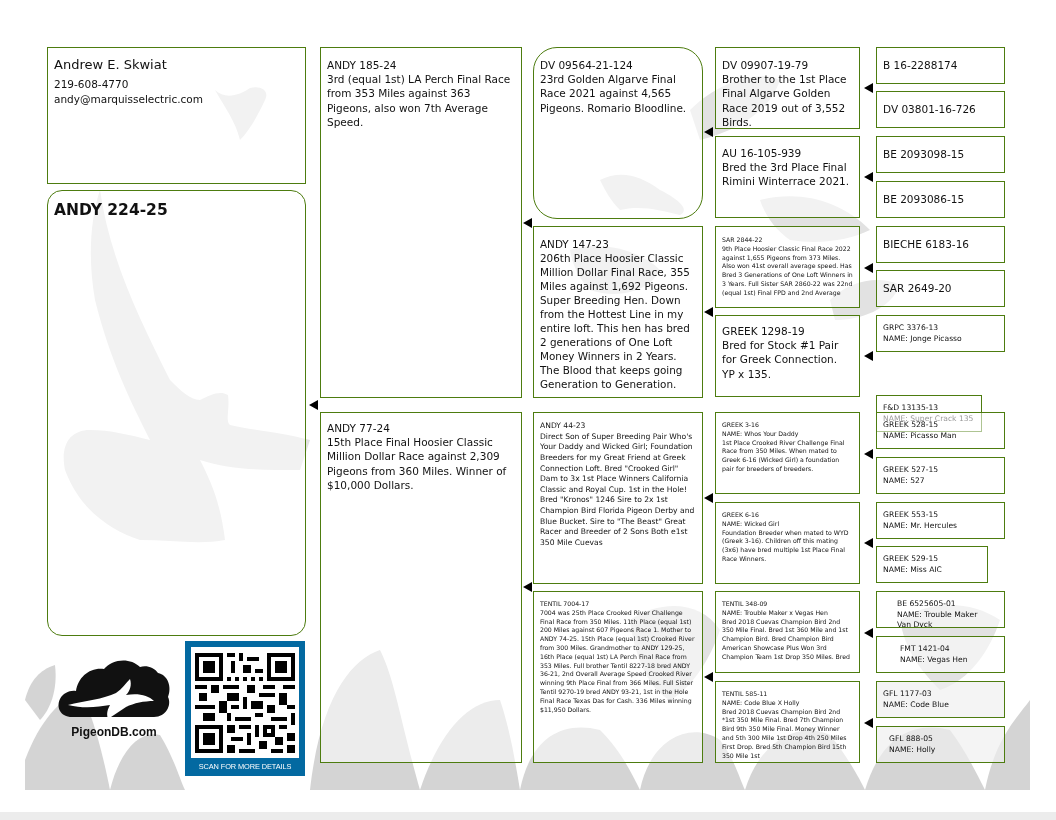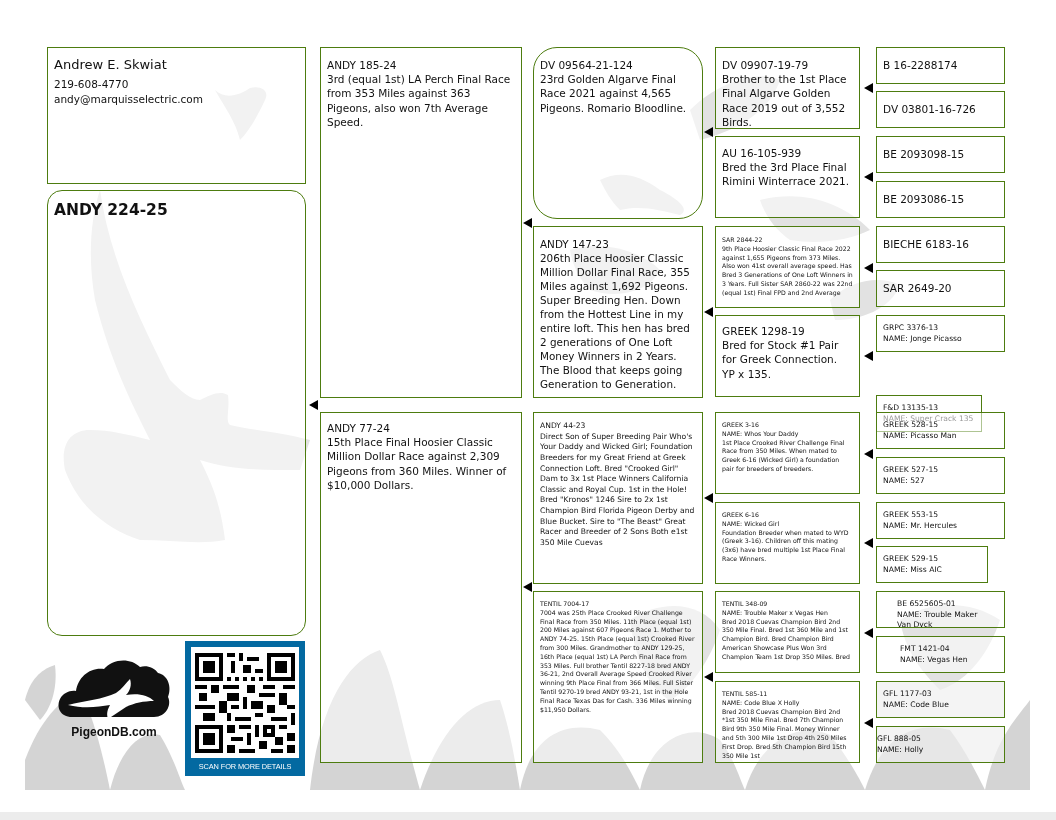--- a/index.html
+++ b/index.html
@@ -177,21 +177,21 @@
     <span class="id">NAME: Trouble Maker Van Dyck</span>
   </div>
   <div class="box sz-sm" style="left:876px; top:636px; width:129px; height:37px; padding:7px 23px;">
     <span class="id">FMT 1421-04</span>
     <span class="id">NAME: Vegas Hen</span>
   </div>
   <div class="box sz-sm" style="left:876px; top:681px; width:129px; height:37px; padding:7px 6px; background:rgba(240,240,240,0.7);">
     <span class="id">GFL 1177-03</span>
     <span class="id">NAME: Code Blue</span>
   </div>
-  <div class="box sz-sm" style="left:876px; top:726px; width:129px; height:37px; padding:7px 0; background:rgba(240,240,240,0.7);">
+  <div class="box sz-sm" style="left:876px; top:726px; width:129px; height:37px; padding:7px 12px; background:rgba(240,240,240,0.7);">
     <span class="id">GFL 888-05</span>
     <span class="id">NAME: Holly</span>
   </div>
 
   <div class="arrow" style="left:309px; top:400px;"></div>
   <div class="arrow" style="left:523px; top:218px;"></div>
   <div class="arrow" style="left:523px; top:582px;"></div>
   <div class="arrow" style="left:704px; top:127px;"></div>
   <div class="arrow" style="left:704px; top:307px;"></div>
   <div class="arrow" style="left:704px; top:493px;"></div>

